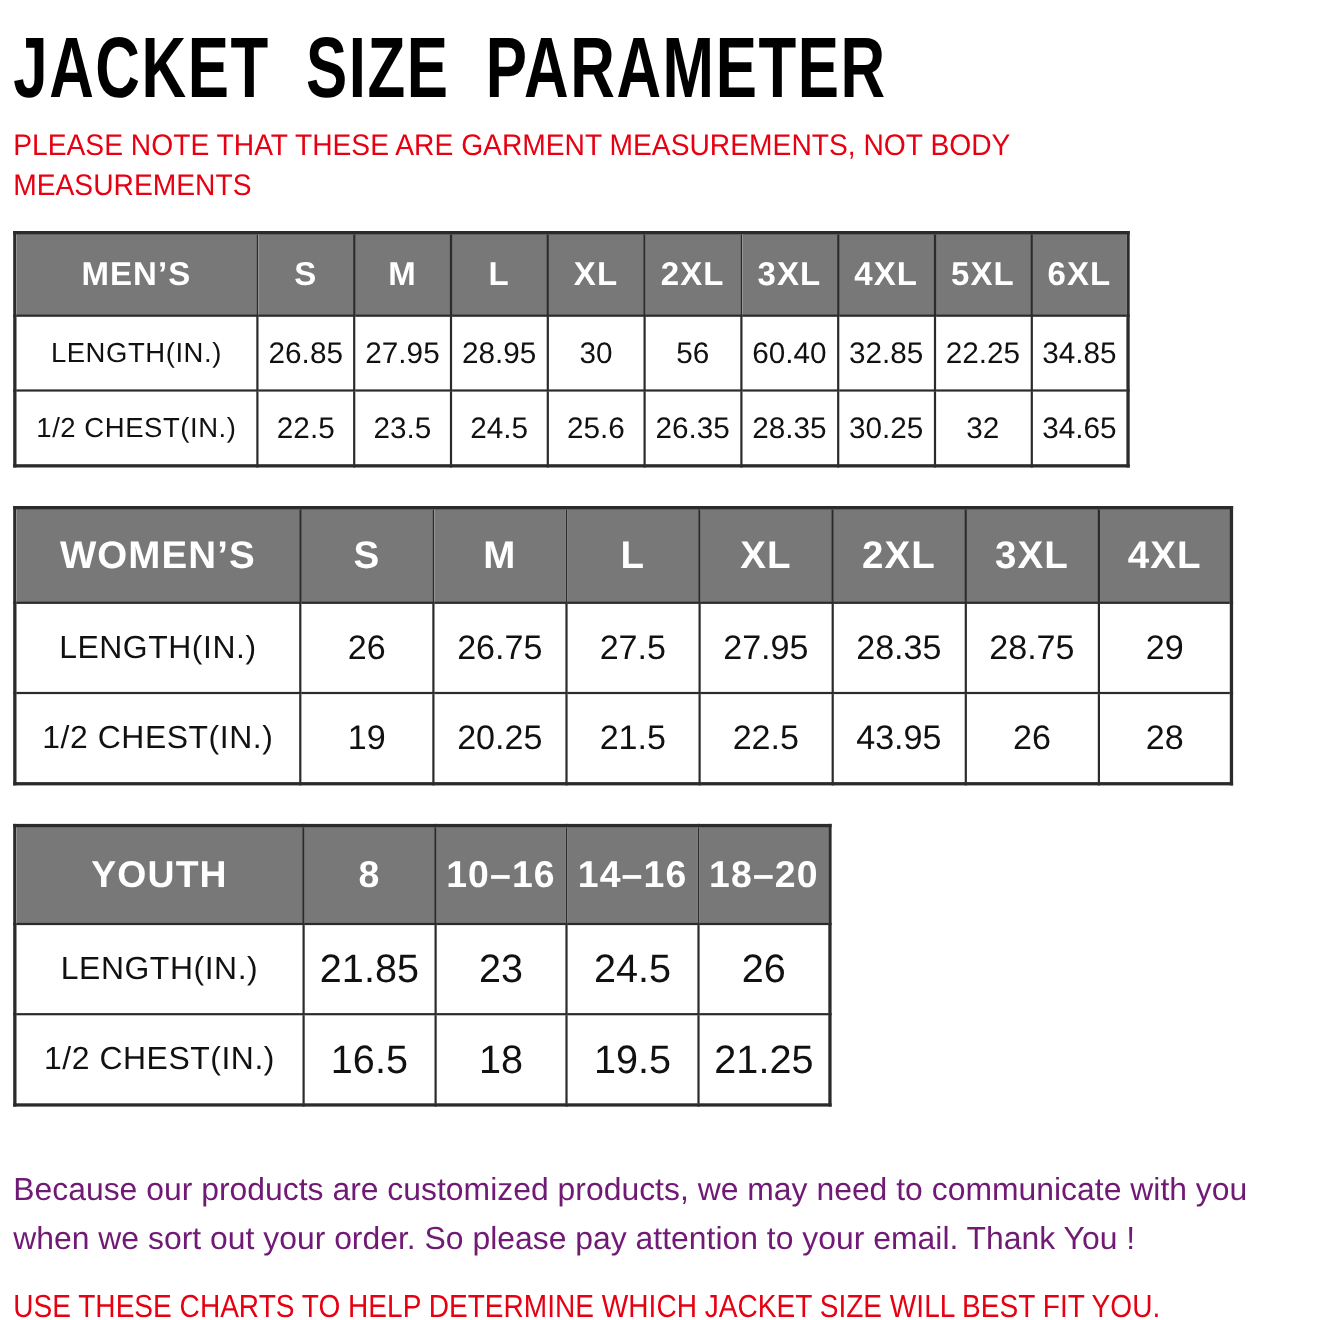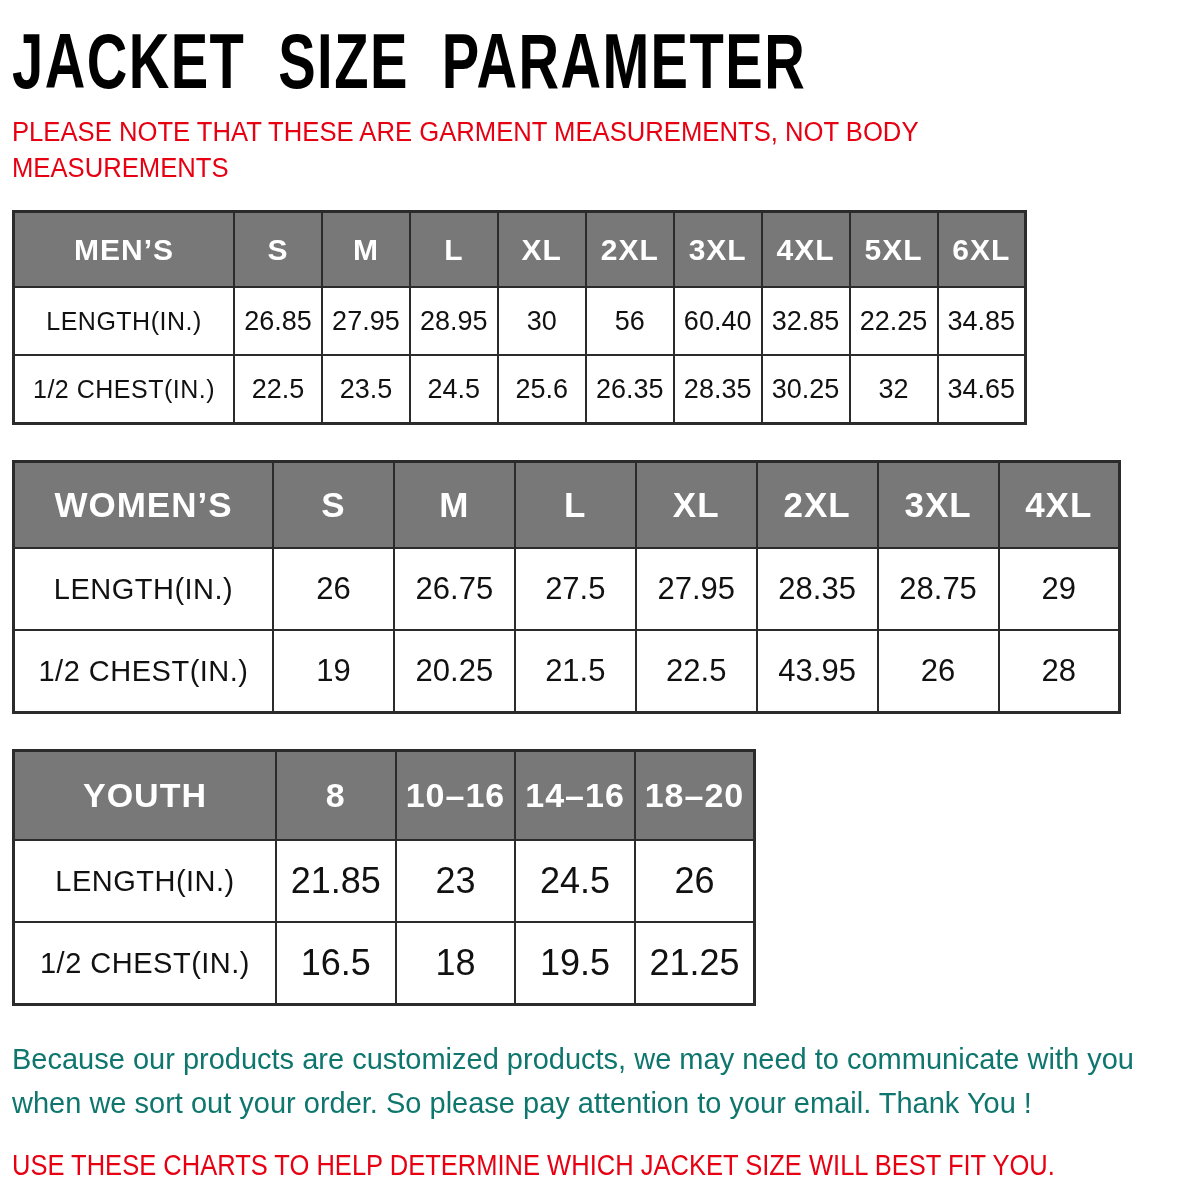--- a/index.html
+++ b/index.html
@@ -78,22 +78,22 @@
   .tbl-womens tr.datarow td.first { font-size: 29px; letter-spacing: 0.5px; }
   
   .tbl-youth { margin-top: 35px; }
   .tbl-youth table { width: 744px; }
   .tbl-youth td.first { width: 260px; }
   .tbl-youth tr.hdr td { height: 87px; font-size: 34px; }
   .tbl-youth tr.datarow td { height: 80px; font-size: 36px; }
   .tbl-youth tr.datarow td.first { font-size: 29px; letter-spacing: 0.5px; }
   
   .footer-para {
-    margin-top: 31px;
-    color: #0f766e;
+    margin-top: 54px;
+    color: #701a75;
     font-size: 29px;
     line-height: 44px;
     white-space: nowrap;
   }
   .footer-final {
     margin-top: 24px;
     color: #e60012;
     font-size: 29px;
     white-space: nowrap;
     transform: scaleX(0.88);

